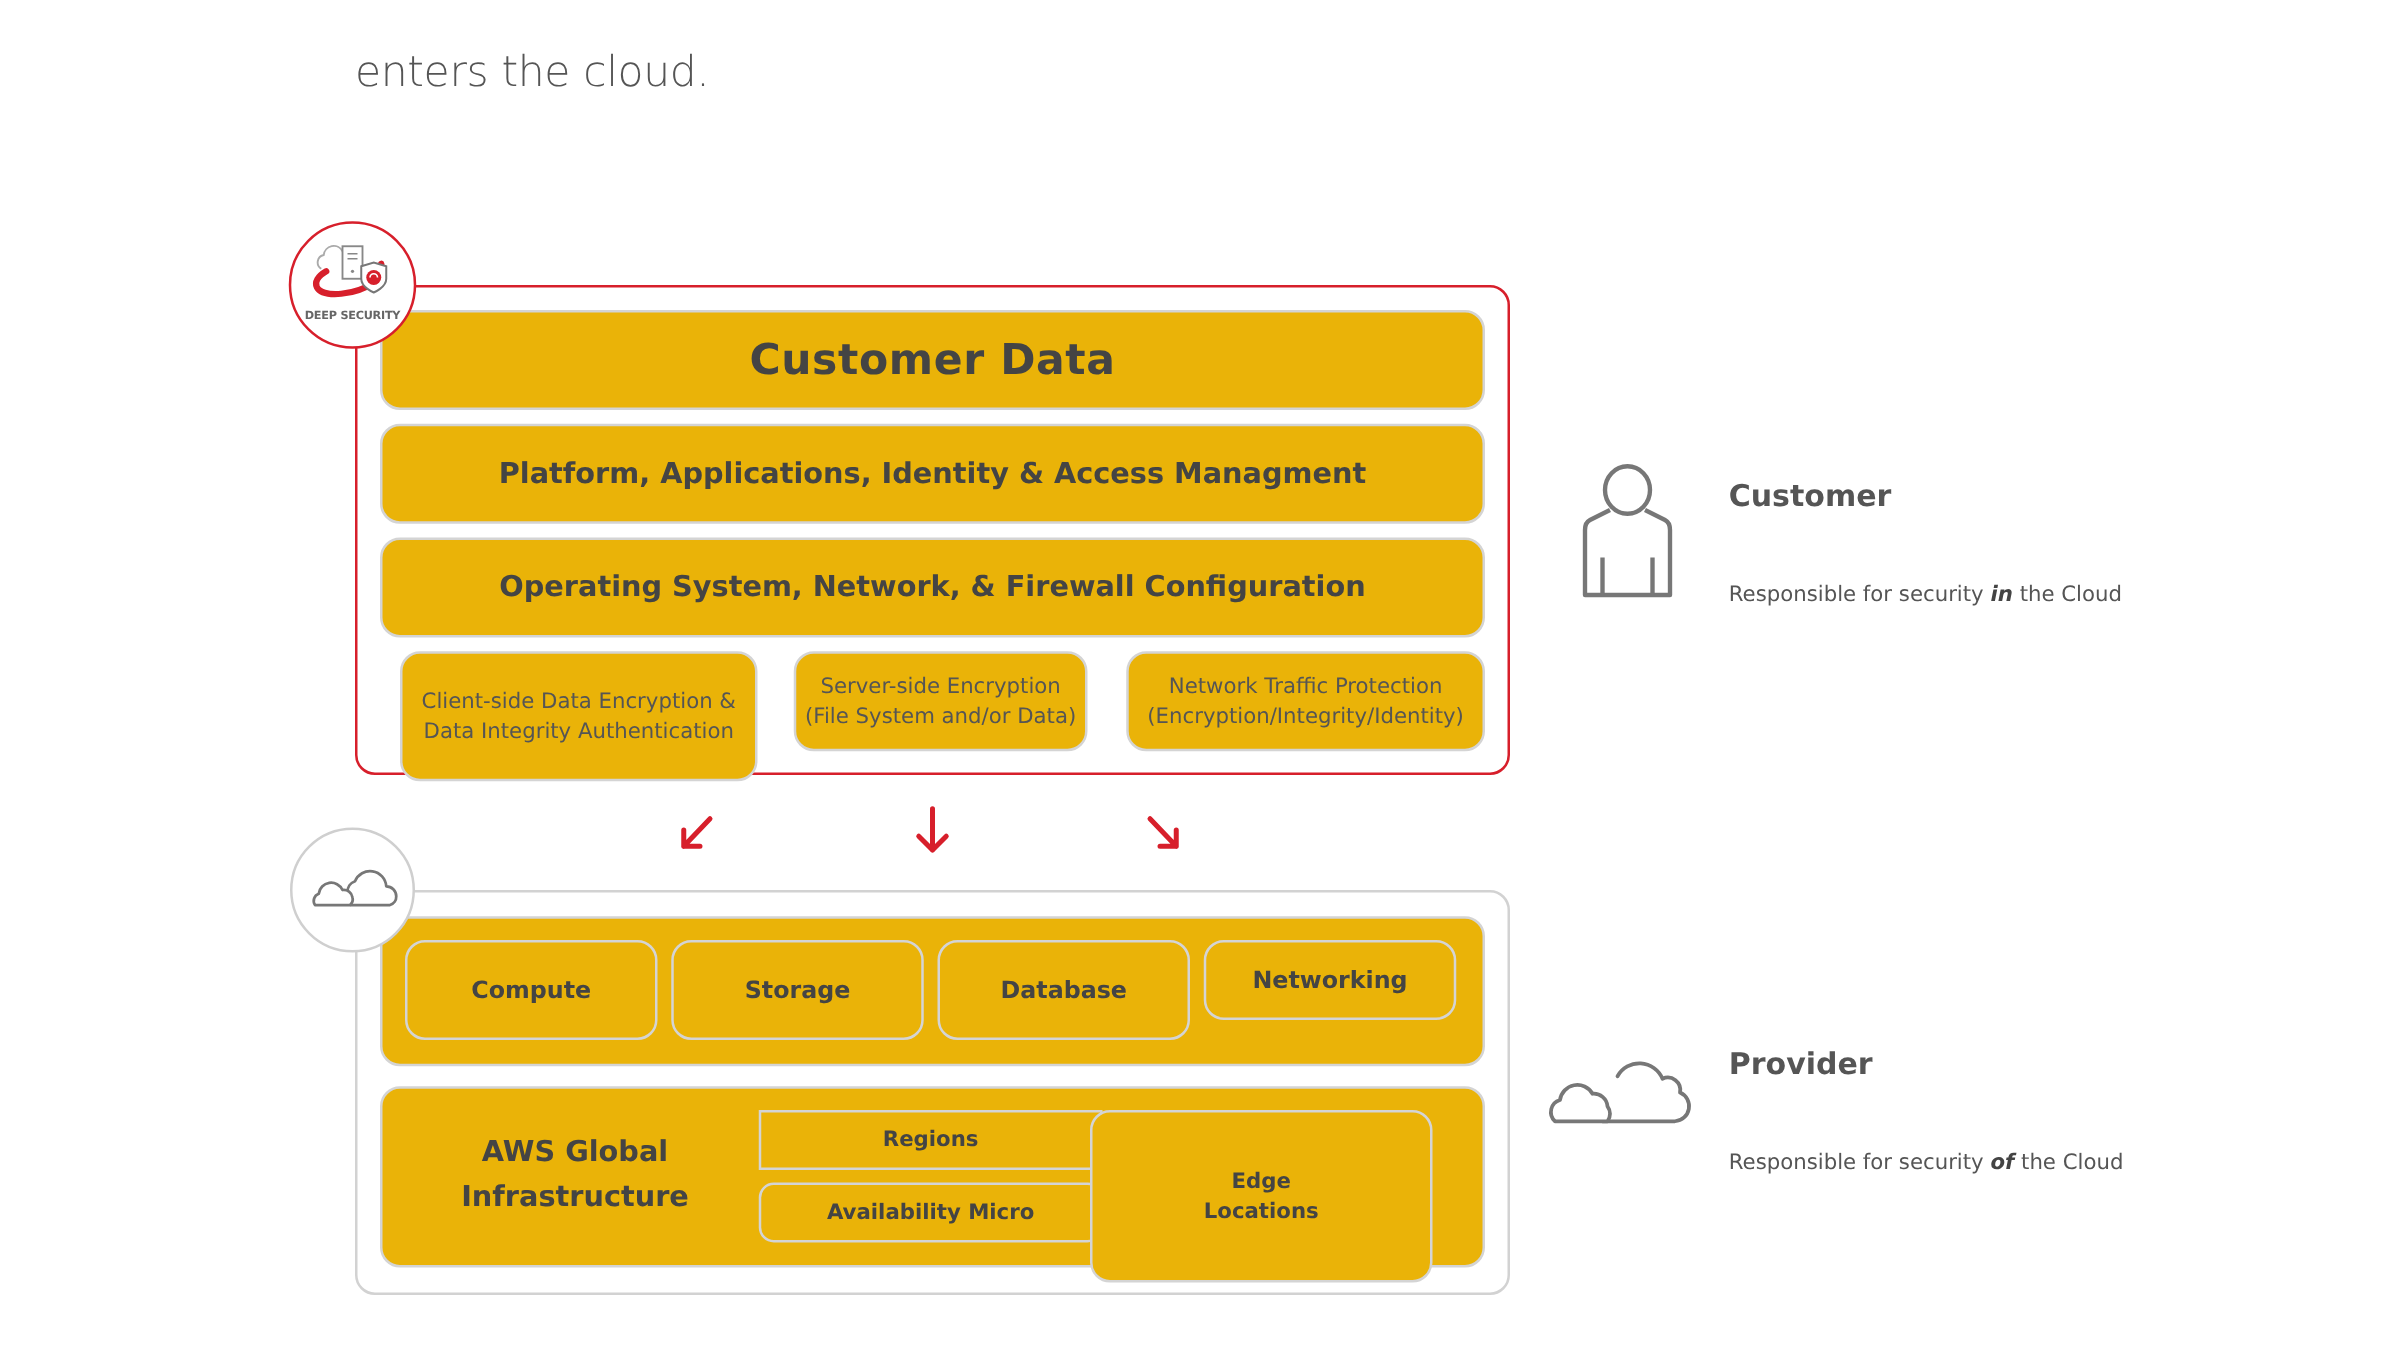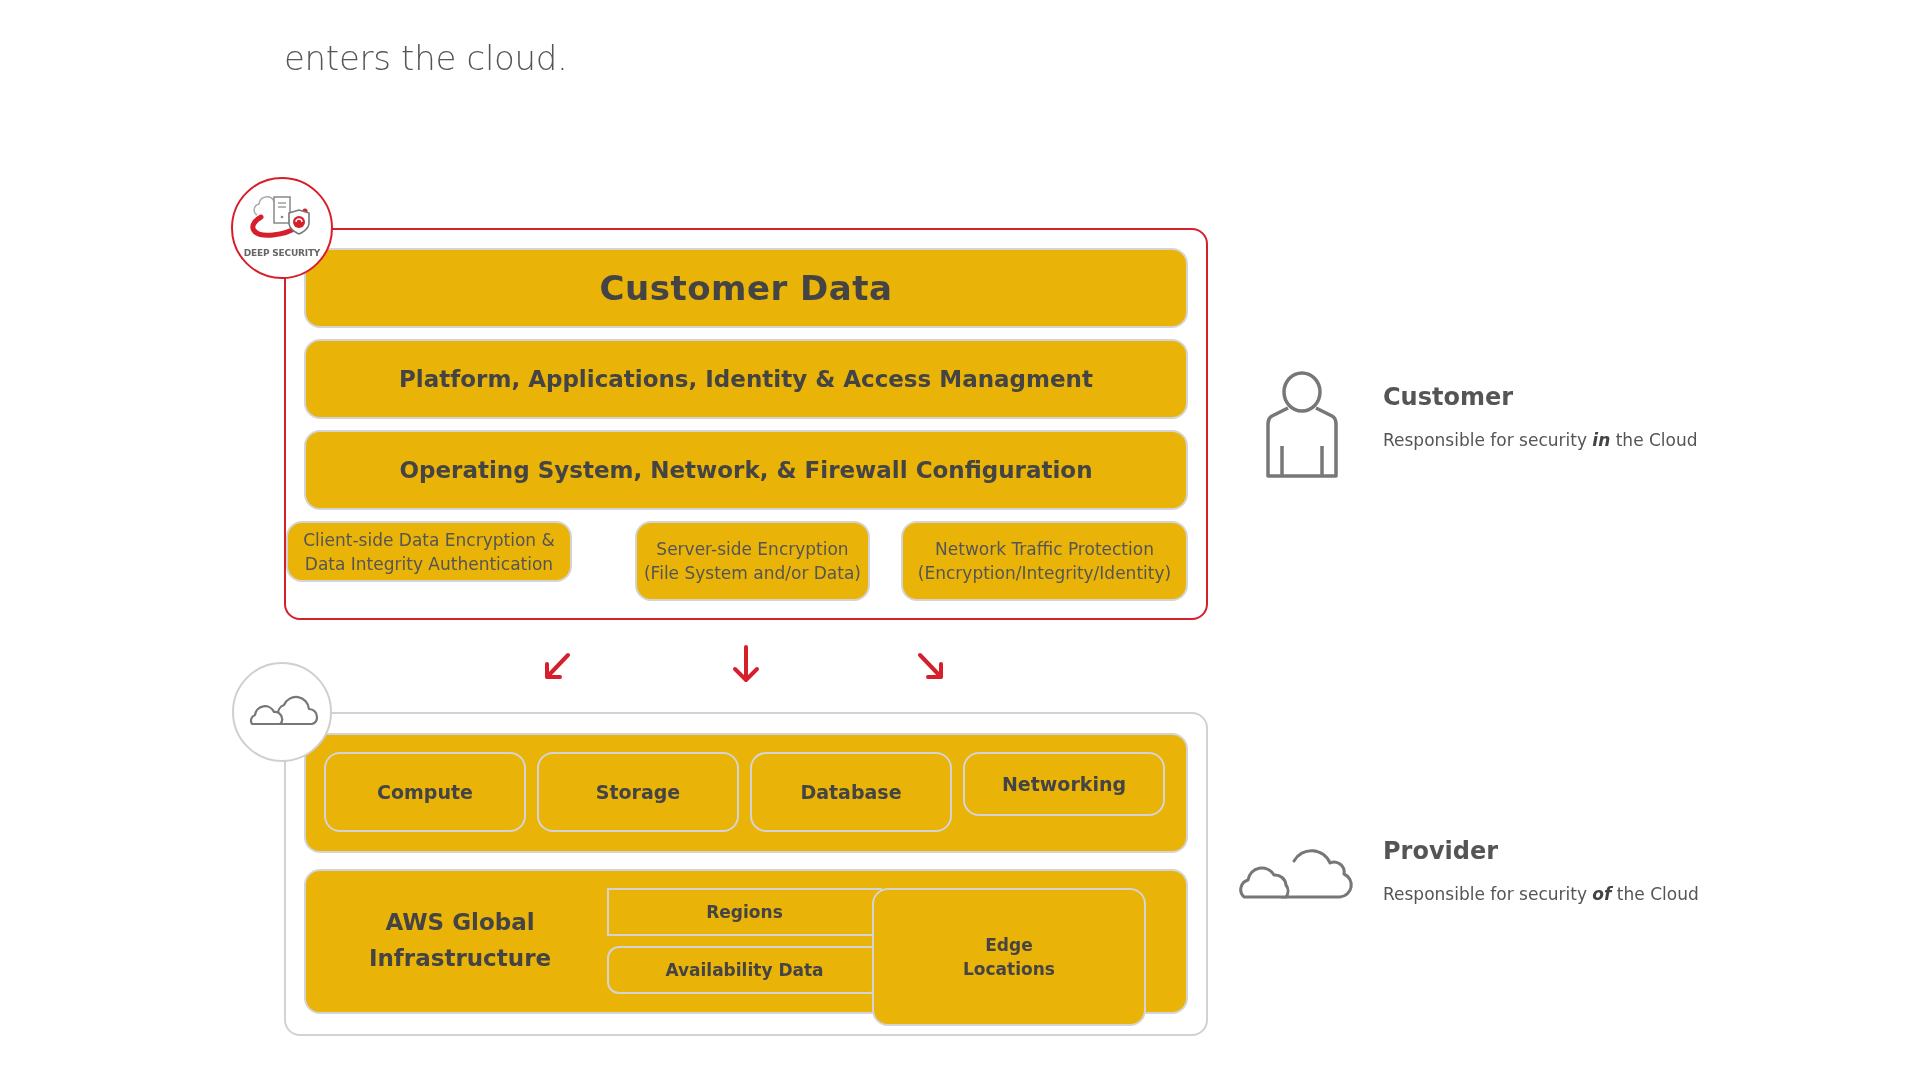--- a/index.html
+++ b/index.html
@@ -27,21 +27,21 @@
 
   .badge { position: absolute; border-radius: 50%; background: #fff; box-sizing: border-box; }
   .badge-ds { left: 231px; top: 177px; width: 102px; height: 102px; border: 2px solid #d71f2b; }
   .badge-cloud { left: 232px; top: 662px; width: 100px; height: 100px; border: 2px solid #cfcfcf; }
   .badge-ds .ds-text { position: absolute; left: 0; right: 0; top: 69px; text-align: center;
                        font-family: "DejaVu Sans", sans-serif; font-size: 9px; font-weight: bold; color: #666; letter-spacing: -0.2px; }
 
   .arrow { position: absolute; }
 
   .legend-title { position: absolute; font-family: "DejaVu Sans", sans-serif; font-weight: 600; font-size: 24px; color: #555; }
-  .legend-desc  { position: absolute; font-family: "DejaVu Sans", sans-serif; font-size: 17px; color: #555; white-space: nowrap; }
+  .legend-desc  { position: absolute; font-family: "DejaVu Sans", sans-serif; font-size: 17px; color: #555; white-space: nowrap; margin-top: 36px; }
   .legend-desc b { font-style: italic; font-weight: bold; color: #444; }
 </style>
 </head>
 <body>
 
 <div class="headline">
   <div>enters the cloud.</div>
 </div>
 
 <div class="frame frame-customer"></div>
@@ -49,21 +49,21 @@
 <div class="box row-title" style="left:304px;top:248px;width:884px;height:80px;">
   <span>Customer Data</span>
 </div>
 <div class="box row-sub" style="left:304px;top:339px;width:884px;height:80px;">
   <span>Platform, Applications, Identity &amp; Access Managment</span>
 </div>
 <div class="box row-sub" style="left:304px;top:430px;width:884px;height:80px;">
   <span>Operating System, Network, &amp; Firewall Configuration</span>
 </div>
 
-<div class="box row-small" style="left:286px;top:521px;width:286px;height:61px;">
+<div class="box row-small" style="left:320px;top:521px;width:286px;height:104px;">
   <div>
     <div>Client-side Data Encryption &amp;</div>
     <div>Data Integrity Authentication</div>
   </div>
 </div>
 <div class="box row-small" style="left:635px;top:521px;width:235px;height:80px;">
   <div>
     <div>Server-side Encryption</div>
     <div>(File System and/or Data)</div>
   </div>
@@ -122,21 +122,21 @@
 
 <div class="box" style="left:304px;top:869px;width:884px;height:145px;"></div>
 <div class="infra-lbl" style="position:absolute;left:340px;top:904px;width:240px;text-align:center;">
   <div>AWS Global</div>
   <div>Infrastructure</div>
 </div>
 <div class="box infra-sm" style="left:607px;top:888px;width:275px;height:48px;border-radius:0;">
   <span>Regions</span>
 </div>
 <div class="box infra-sm" style="left:607px;top:946px;width:275px;height:48px;border-radius:12px;">
-  <span>Availability Data</span>
+  <span>Availability Micro</span>
 </div>
 <div class="box infra-sm" style="left:872px;top:888px;width:274px;height:138px;">
   <div>
     <div>Edge</div>
     <div>Locations</div>
   </div>
 </div>
 
 <div class="badge badge-cloud">
   <svg width="96" height="96" viewBox="0 0 96 96" style="position:absolute;left:0;top:0;">

